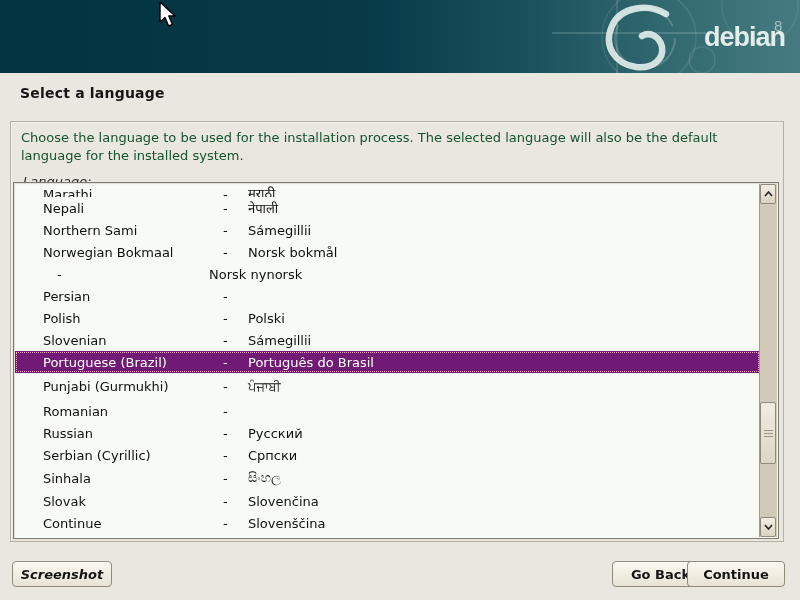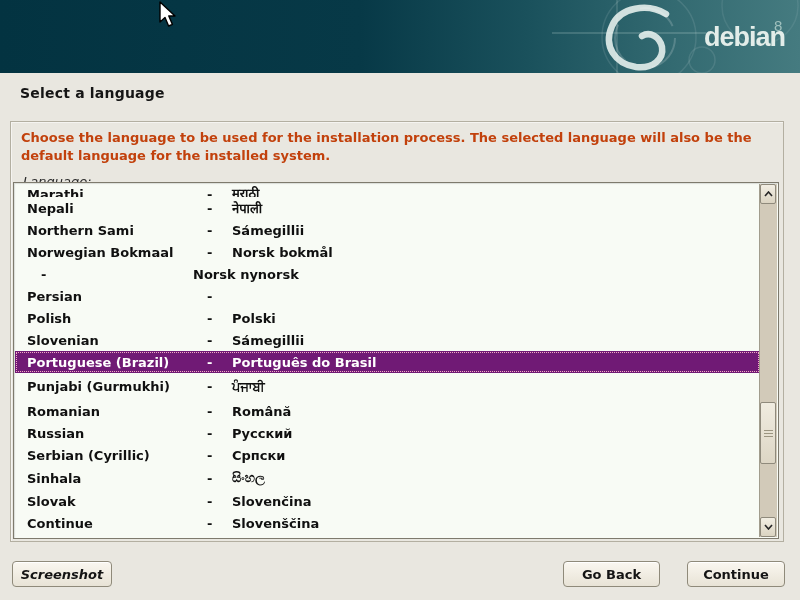--- a/index.html
+++ b/index.html
@@ -20,38 +20,38 @@
     font-size:14px;font-weight:bold;color:#151515;letter-spacing:.2px;
   }
 
   
   .frame{
     position:absolute;left:10px;top:121px;width:772px;height:419px;
     border:1px solid #B3AFA1;background:#E9E7E0;
     box-shadow:inset 1px 1px 0 rgba(255,255,255,.55);
   }
   .instructions{
-    margin:7px 10px 0 10px;font-size:13px;font-weight:bold;
-    color:#c2410c;line-height:1.4;max-width:750px;
+    margin:7px 10px 0 10px;font-size:13px;font-weight:normal;
+    color:#14532d;line-height:1.4;max-width:750px;
   }
   .field-label{
     margin:9px 0 0 12px;font-size:13px;font-style:italic;color:#2b2b2b;
   }
 
   
   .listbox{
     position:absolute;left:2px;top:60px;width:764px;height:355px;
     background:#F8FBF5;border:1px solid #7E7A6D;
     box-shadow:inset 1px 1px 1px rgba(0,0,0,.12);
   }
   .rows{position:absolute;left:1px;top:1px;right:18px;bottom:1px;overflow:hidden;}
   .lang-row{
     display:grid;grid-template-columns:166px 39px 1fr;align-items:center;
-    height:22px;padding-left:12px;
-    font-size:13px;font-weight:bold;color:#101010;white-space:nowrap;
+    height:22px;padding-left:28px;
+    font-size:13px;font-weight:normal;color:#101010;white-space:nowrap;
   }
   .lang-row:nth-child(1){height:13px;align-items:end;overflow:hidden;}
   .lang-row:nth-child(10){height:27px;}
   .lang-row:nth-child(14){height:24px;}
   .lang-row .col-dash{padding-left:14px;}
   .lang-row .col-native{font-size:13px;}
   .lang-row.selected{
     background:#701a75;color:#FFFFFF;
     outline:1px dotted #F2A9C4;outline-offset:-2px;
   }
@@ -85,21 +85,21 @@
   
   .btn{
     position:absolute;height:26px;box-sizing:border-box;
     background:linear-gradient(#FAF7F0,#E8E3D6);
     border:1px solid #8F8A7A;border-radius:4px;
     font-family:inherit;font-size:13px;font-weight:bold;color:#141414;
     display:flex;align-items:center;justify-content:center;
     box-shadow:inset 0 1px 0 #fff;
   }
   .btn-screenshot{left:12px;top:561px;width:100px;font-style:italic;}
-  .btn-goback{left:563px;top:561px;width:97px;}
+  .btn-goback{left:612px;top:561px;width:97px;}
   .btn-continue{left:687px;top:561px;width:98px;}
 
   
   .cursor{position:absolute;left:158px;top:1px;pointer-events:none;}
 </style>
 </head>
 <body>
 
 <div class="banner">
   <svg width="800" height="73" viewBox="0 0 800 73">
@@ -182,21 +182,20 @@
           <span class="col-native">Português do Brasil</span>
         </div>
         <div class="lang-row">
           <span class="col-name">Punjabi (Gurmukhi)</span>
           <span class="col-dash">-</span>
           <span class="col-native">ਪੰਜਾਬੀ</span>
         </div>
         <div class="lang-row">
           <span class="col-name">Romanian</span>
           <span class="col-dash">-</span>
-          <span class="col-native">Română</span>
         </div>
         <div class="lang-row">
           <span class="col-name">Russian</span>
           <span class="col-dash">-</span>
           <span class="col-native">Русский</span>
         </div>
         <div class="lang-row">
           <span class="col-name">Serbian (Cyrillic)</span>
           <span class="col-dash">-</span>
           <span class="col-native">Српски</span>

